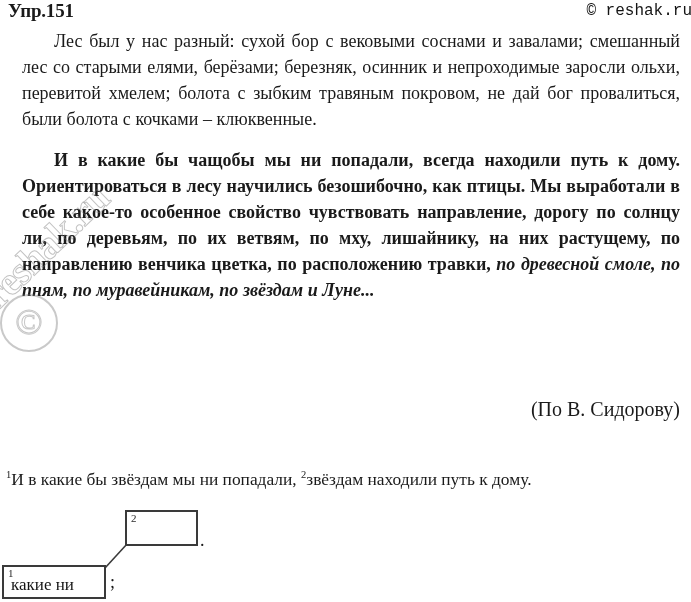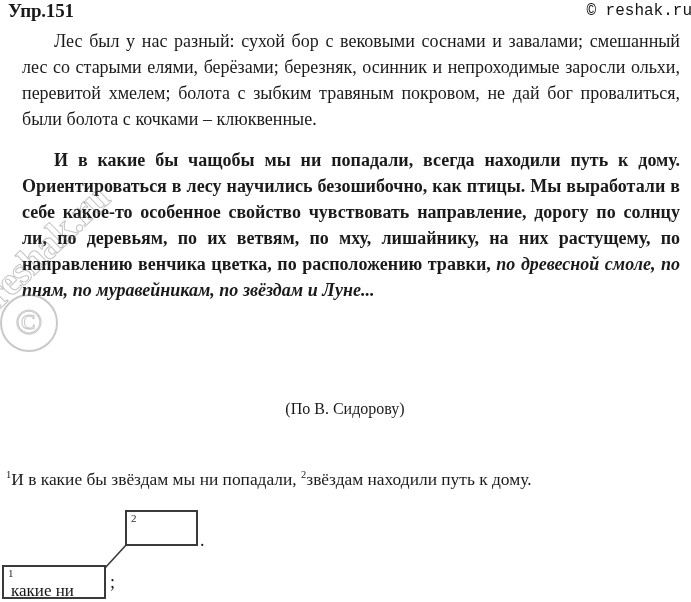--- a/index.html
+++ b/index.html
@@ -65,23 +65,23 @@
     font-weight: bold;
   }
   .para i, .italic {
     font-style: italic;
   }
   #attribution {
     position: absolute;
     left: 10px;
     top: 396px;
     width: 670px;
-    font-size: 16px;
+    font-size: 20px;
     line-height: 26px;
-    text-align: center;
+    text-align: right;
     white-space: nowrap;
   }
 
   
   #analysed-sentence {
     position: absolute;
     left: 6px;
     top: 466px;
     width: 680px;
     font-size: 17.4px;
@@ -124,21 +124,21 @@
     position: absolute;
     left: 4px;
     top: 0px;
     font-size: 11px;
     line-height: 13px;
     color: #2b2b2b;
   }
   #scheme-box-main-label {
     position: absolute;
     left: 7px;
-    top: 12px;
+    top: 6px;
     font-size: 17px;
     line-height: 24px;
     white-space: nowrap;
     color: #141414;
   }
   #scheme-connector {
     position: absolute;
     left: 100px;
     top: 40px;
     width: 32px;

